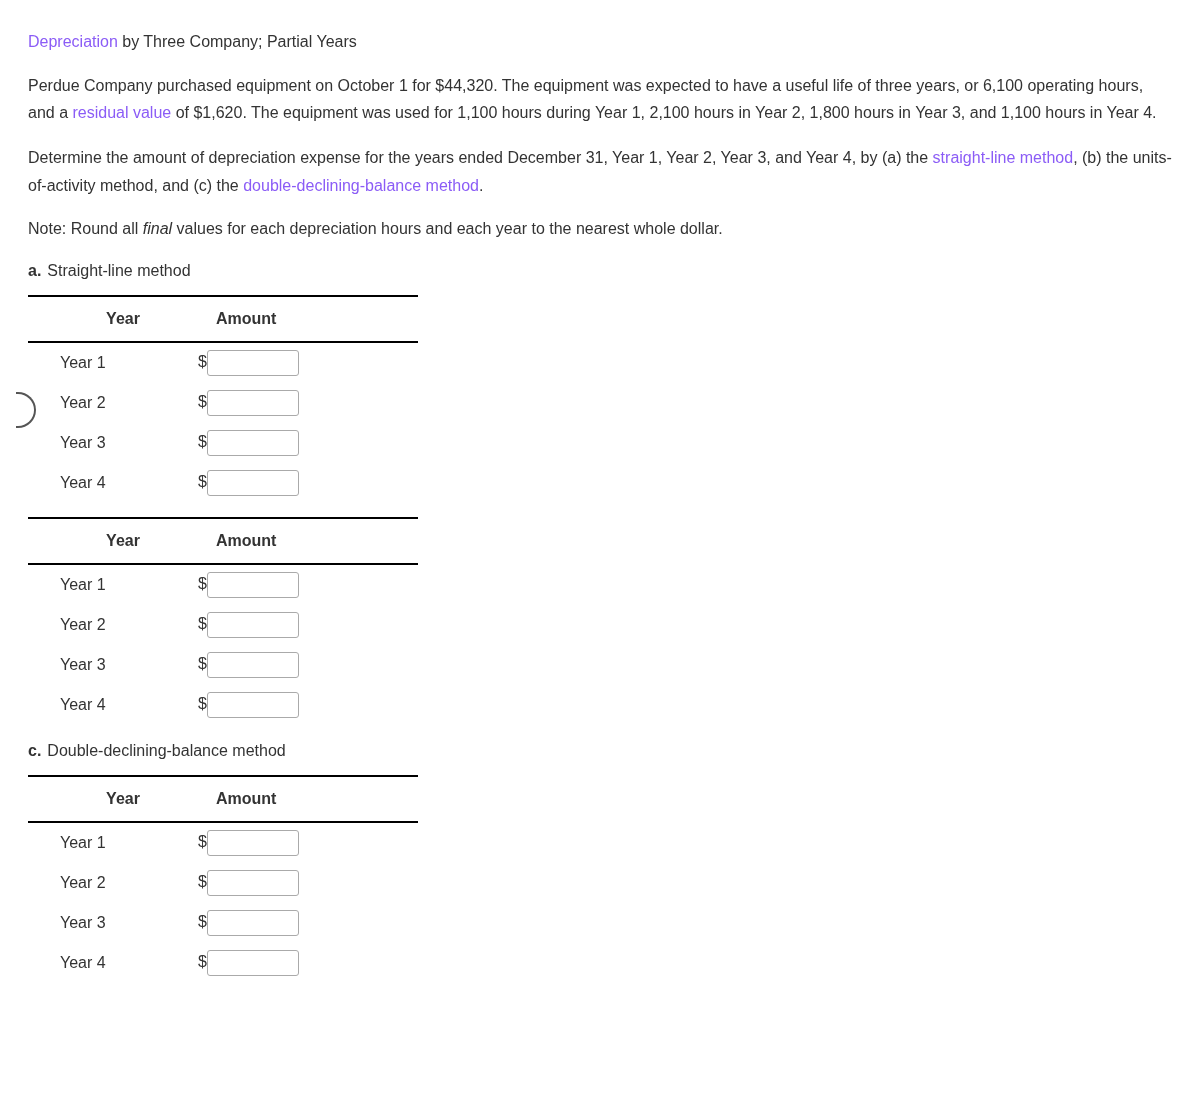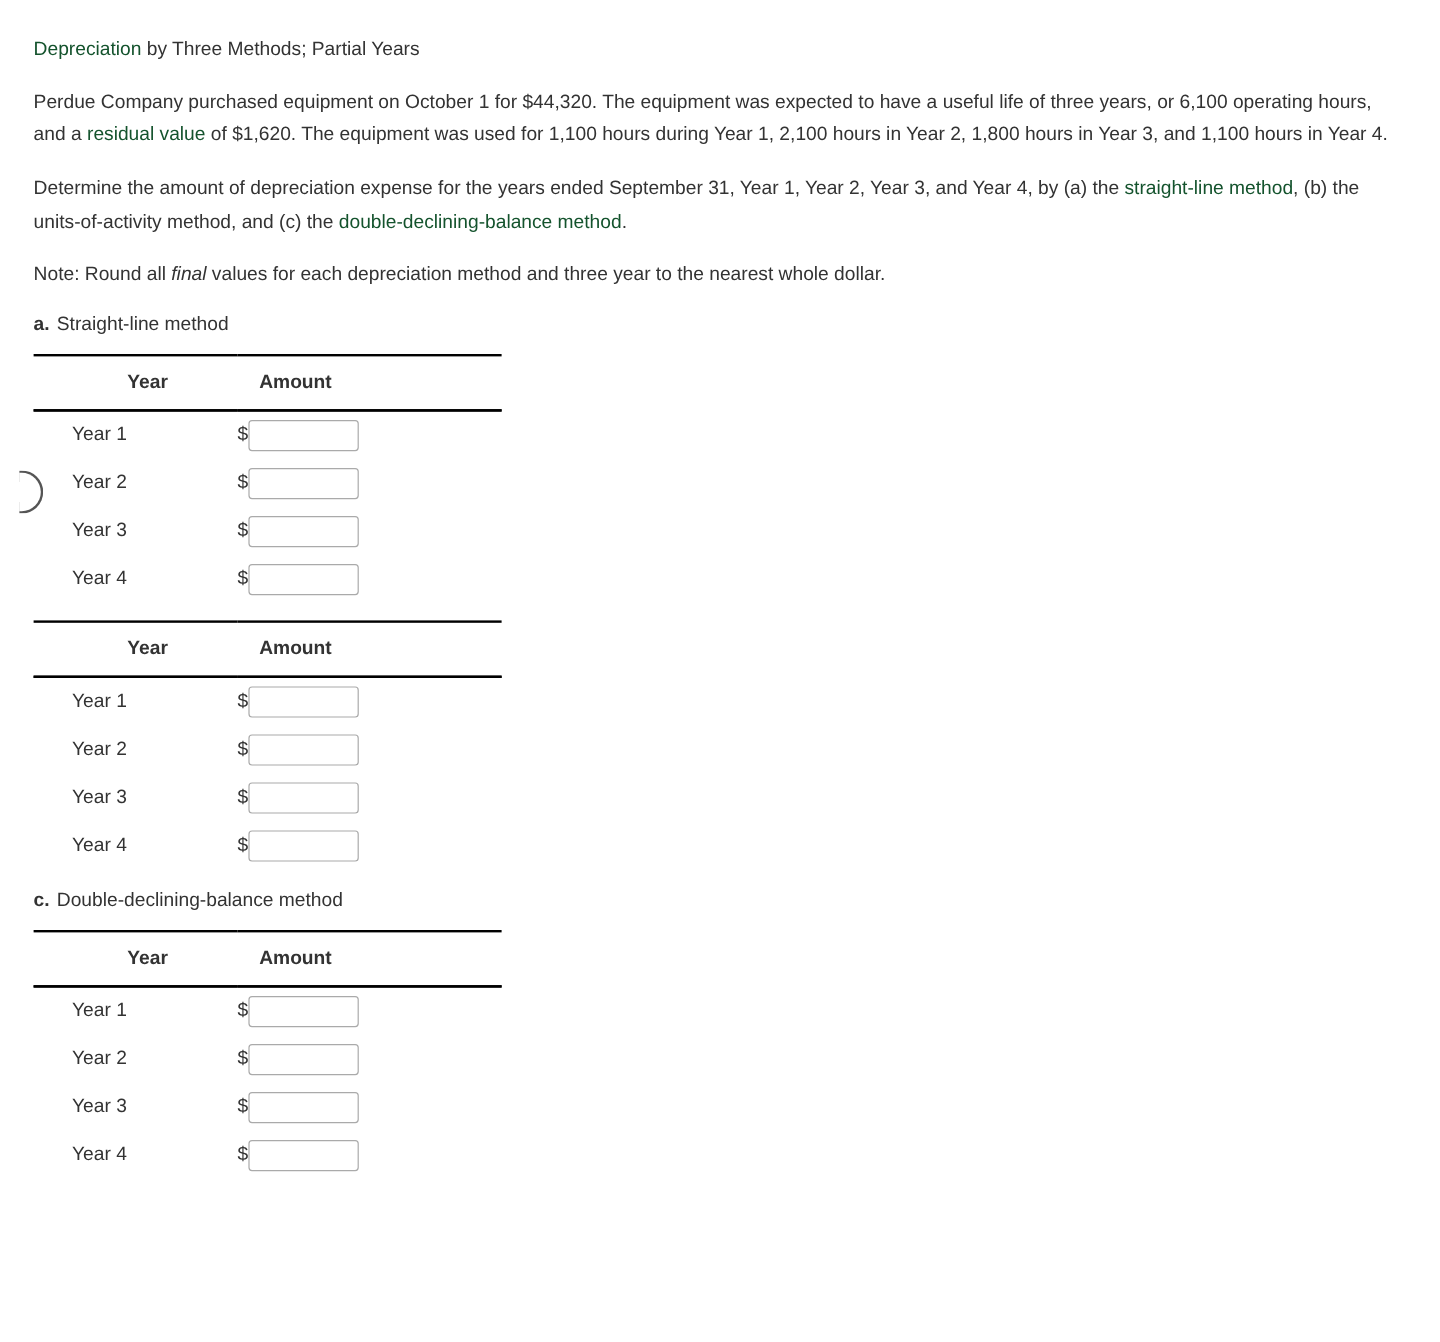--- a/index.html
+++ b/index.html
@@ -6,21 +6,21 @@
     body {
       font-family: Verdana, Geneva, sans-serif;
       font-size: 16px;
       color: #333;
       padding: 30px 28px;
       line-height: 1.5;
       width: 1200px;
       background: #fff;
     }
     .title-line { margin-bottom: 18px; }
-    .link-green { color: #14532d; }
+    .link-green { color: #8b5cf6; }
     .para { margin-bottom: 18px; line-height: 1.7; }
     .required-label { font-weight: bold; margin-bottom: 18px; }
     .note-line { margin-bottom: 18px; }
     .ital { font-style: italic; }
     .section-label { margin-bottom: 12px; margin-top: 6px; }
     .section-label .letter { font-weight: bold; margin-right: 6px; }
     .dep-table {
       border-collapse: collapse;
       margin-bottom: 14px;
       width: 390px;
@@ -61,34 +61,34 @@
     }
     .page-wrap { position: relative; }
   </style>
 </head>
 <body>
 
 <div class="page-wrap">
   <div class="left-circle"></div>
 
   <div class="title-line">
-    <span class="link-green">Depreciation</span><span> by Three Methods; Partial Years</span>
+    <span class="link-green">Depreciation</span><span> by Three Company; Partial Years</span>
   </div>
 
   <div class="para">
     <span>Perdue Company purchased equipment on October 1 for $44,320. The equipment was expected to have a useful life of three years, or 6,100 operating hours, and a </span><span class="link-green">residual value</span><span> of $1,620. The equipment was used for 1,100 hours during Year 1, 2,100 hours in Year 2, 1,800 hours in Year 3, and 1,100 hours in Year 4.</span>
   </div>
 
 
   <div class="para">
-    <span>Determine the amount of depreciation expense for the years ended September 31, Year 1, Year 2, Year 3, and Year 4, by (a) the </span><span class="link-green">straight-line method</span><span>, (b) the units-of-activity method, and (c) the </span><span class="link-green">double-declining-balance method</span><span>.</span>
+    <span>Determine the amount of depreciation expense for the years ended December 31, Year 1, Year 2, Year 3, and Year 4, by (a) the </span><span class="link-green">straight-line method</span><span>, (b) the units-of-activity method, and (c) the </span><span class="link-green">double-declining-balance method</span><span>.</span>
   </div>
 
   <div class="note-line">
-    <span>Note: Round all </span><span class="ital">final</span><span> values for each depreciation method and three year to the nearest whole dollar.</span>
+    <span>Note: Round all </span><span class="ital">final</span><span> values for each depreciation hours and each year to the nearest whole dollar.</span>
   </div>
 
   <div class="section-label">
     <span class="letter">a.</span><span>Straight-line method</span>
   </div>
   <table class="dep-table">
     <thead>
       <tr>
         <th class="year-head">Year</th>
         <th class="amount-head">Amount</th>

